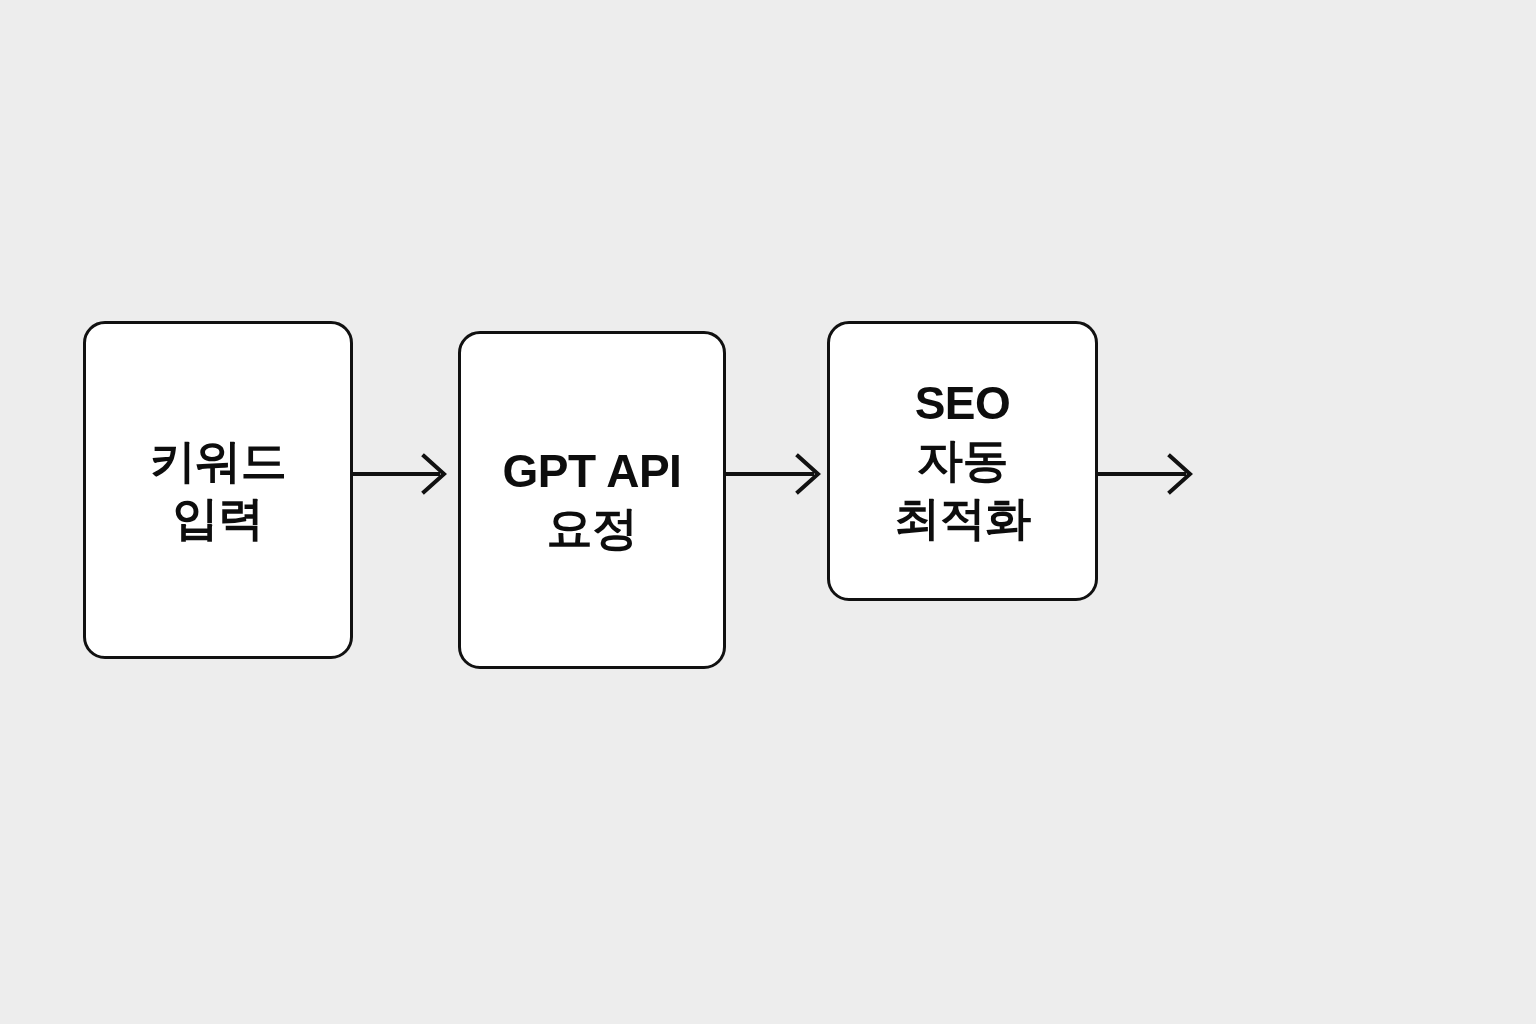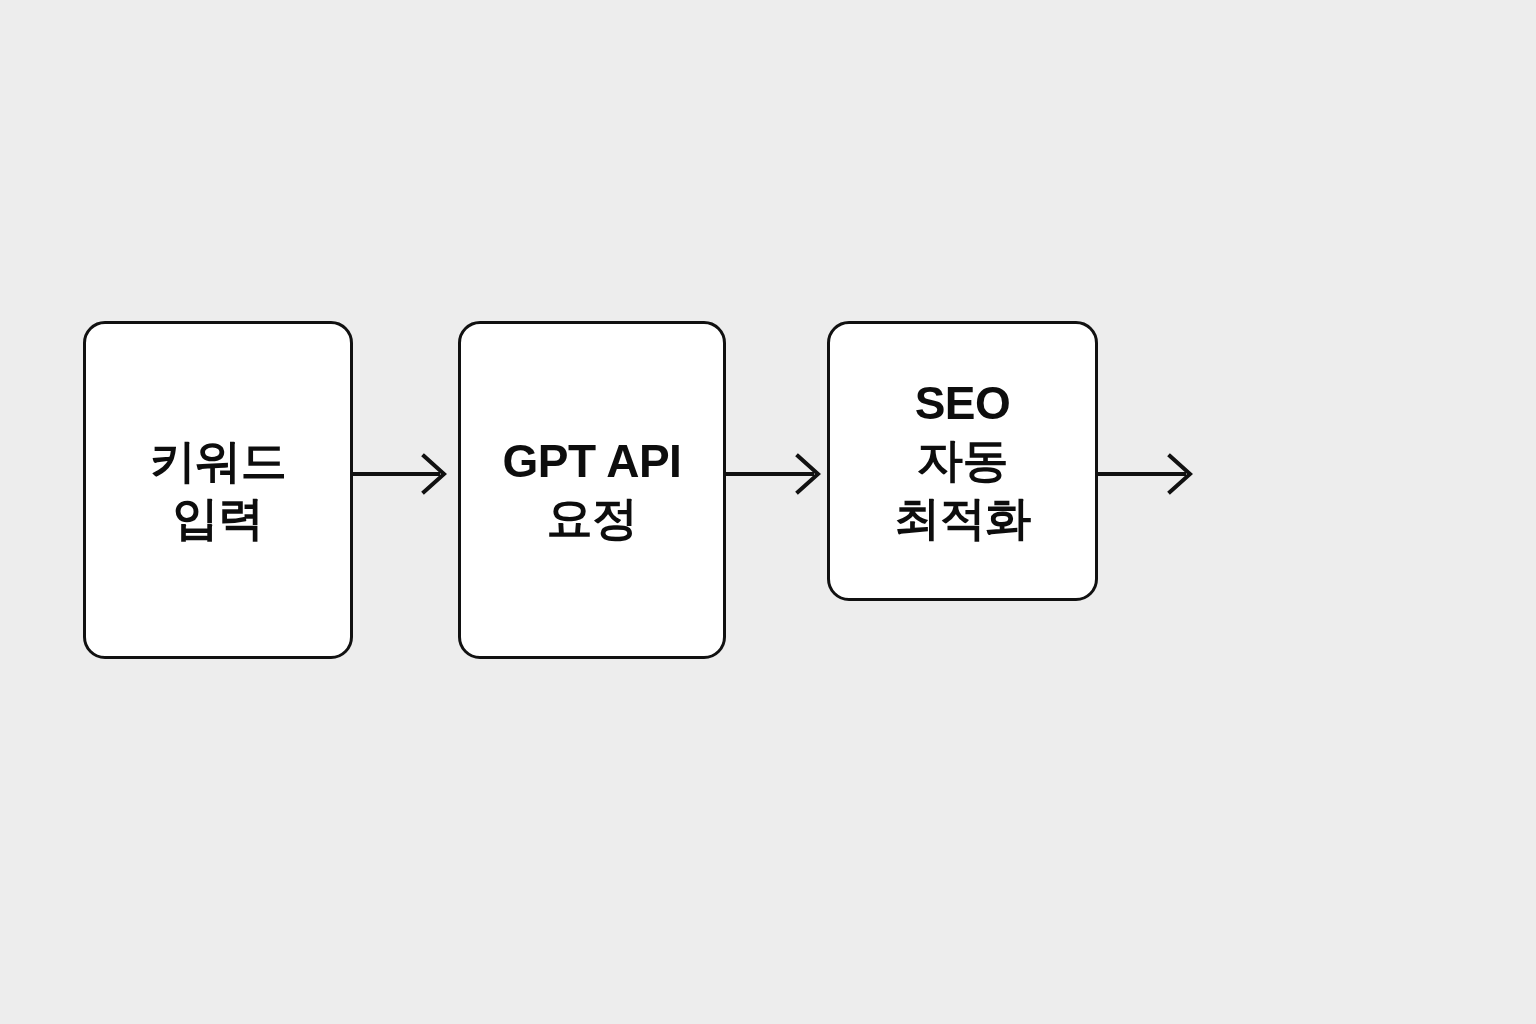--- a/index.html
+++ b/index.html
@@ -57,21 +57,21 @@
 입력</span>
   </div>
 
   <div class="flow-arrow" style="left:352px; top:448px; width:96px; height:52px;">
     <svg width="96" height="52" viewBox="0 0 96 52" aria-hidden="true">
       <line x1="0" y1="26" x2="88" y2="26" stroke="#111111" stroke-width="4"></line>
       <polyline points="72,8 92,26 72,44" fill="none" stroke="#111111" stroke-width="4" stroke-linecap="square" stroke-linejoin="miter"></polyline>
     </svg>
   </div>
 
-  <div class="flow-node" id="n2" style="left:458px; top:321px; width:268px; height:338px;">
+  <div class="flow-node" id="n2" style="left:458px; top:331px; width:268px; height:338px;">
     <span class="node-label">GPT API
 요정</span>
   </div>
 
   <div class="flow-arrow" style="left:724px; top:448px; width:98px; height:52px;">
     <svg width="98" height="52" viewBox="0 0 98 52" aria-hidden="true">
       <line x1="0" y1="26" x2="90" y2="26" stroke="#111111" stroke-width="4"></line>
       <polyline points="74,8 94,26 74,44" fill="none" stroke="#111111" stroke-width="4" stroke-linecap="square" stroke-linejoin="miter"></polyline>
     </svg>
   </div>

